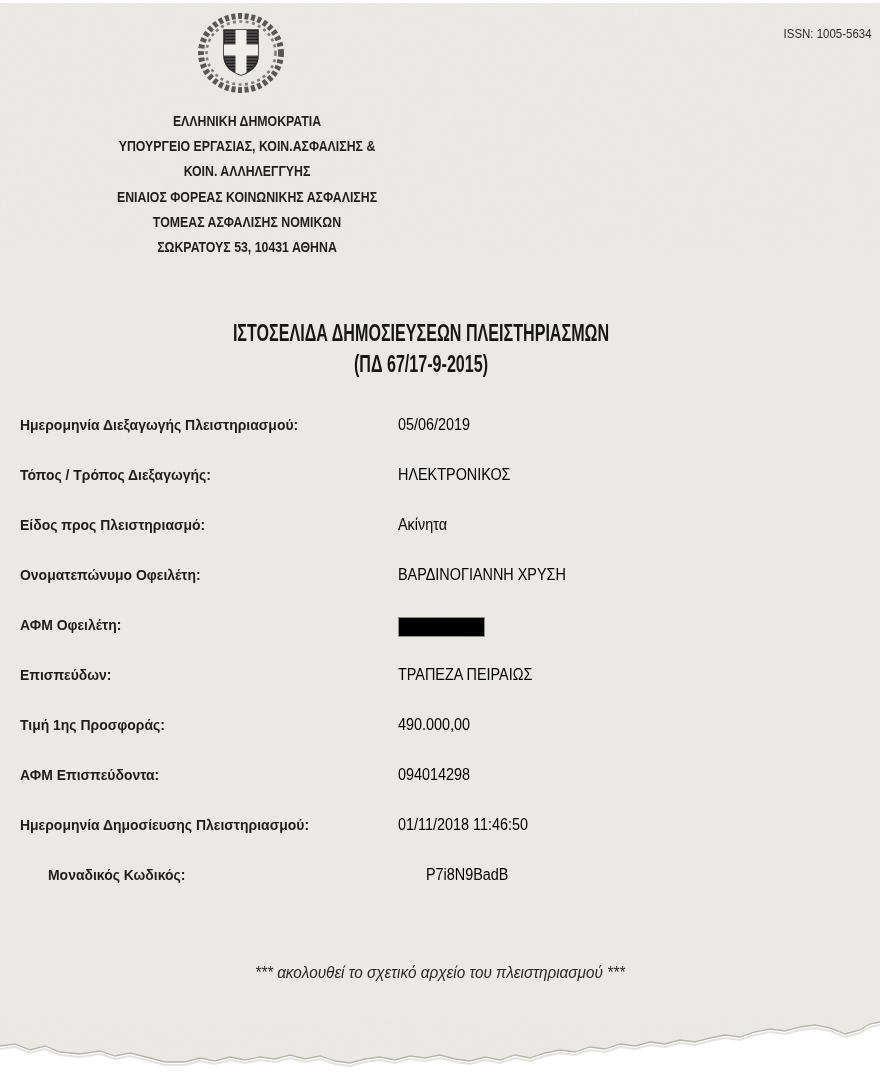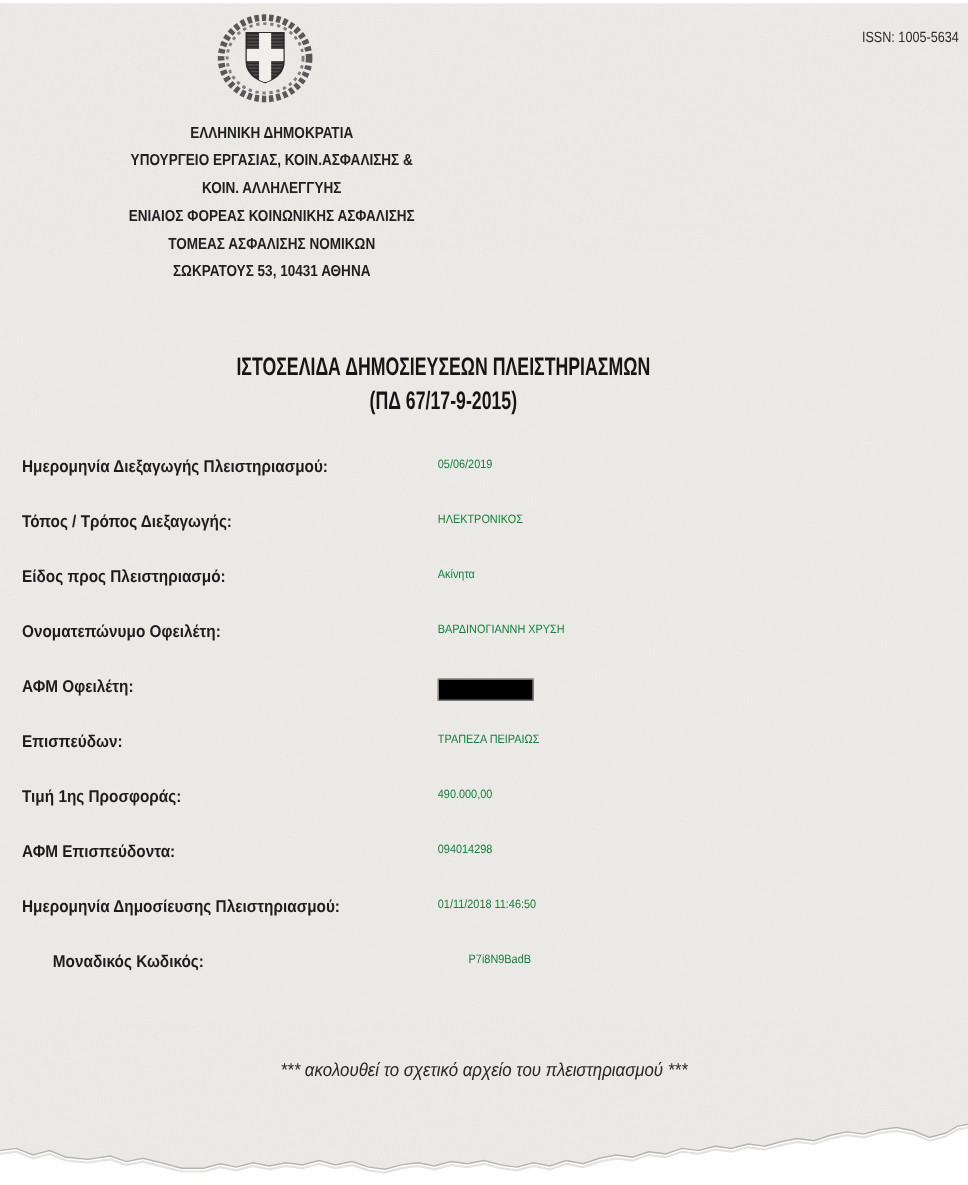--- a/index.html
+++ b/index.html
@@ -15,33 +15,33 @@
     transform:scaleX(0.85); transform-origin:100% 50%;
   }
   .emblem { position:absolute; z-index:1; left:191px; top:11px; }
 
   .agency { position:absolute; z-index:1; left:77px; top:109px; width:340px; text-align:center; }
   .agency-line {
     font-size:14.5px; font-weight:bold; line-height:25.2px; color:#1f1f1f;
     white-space:nowrap; transform:scaleX(0.85); transform-origin:50% 50%;
   }
 
-  .doc-title { position:absolute; z-index:1; left:0; top:318px; width:806px; text-align:center; }
+  .doc-title { position:absolute; z-index:1; left:0; top:318px; width:806px; text-align:center;padding-left:18px; }
   .doc-title .t-line {
     font-size:23px; font-weight:bold; line-height:31px; color:#161616;
     white-space:nowrap; transform:scaleX(0.70); transform-origin:50% 50%;
   }
 
   .fields { position:absolute; z-index:1; left:0; top:0; width:880px; height:1077px; }
   .field-row { position:absolute; left:0; width:880px; height:22px; }
   .field-label {
     position:absolute; left:20px; top:0; font-weight:bold; font-size:15.5px;
     color:#1d1d1d; white-space:nowrap; transform:scaleX(0.9); transform-origin:0 50%;
   }
-  .field-value { position:absolute; left:398px; top:0; font-size:11px; color:#15803d; white-space:nowrap; }
+  .field-value { position:absolute; left:398px; top:0; font-size:16px; color:#000000; white-space:nowrap; }
   .field-value .val-text { display:inline-block; transform:scaleX(0.9); transform-origin:0 50%; }
   .redacted { width:85px; height:18px; background:#000000; border:1px solid #8f8d8a; margin-top:1px; }
 
   .footer-note {
     position:absolute; z-index:1; left:0; right:0; top:963px; text-align:center;
     font-style:italic; font-size:17px; color:#272727; white-space:nowrap;
     transform:scaleX(0.9); transform-origin:50% 50%;
   }
 </style>
 </head>

